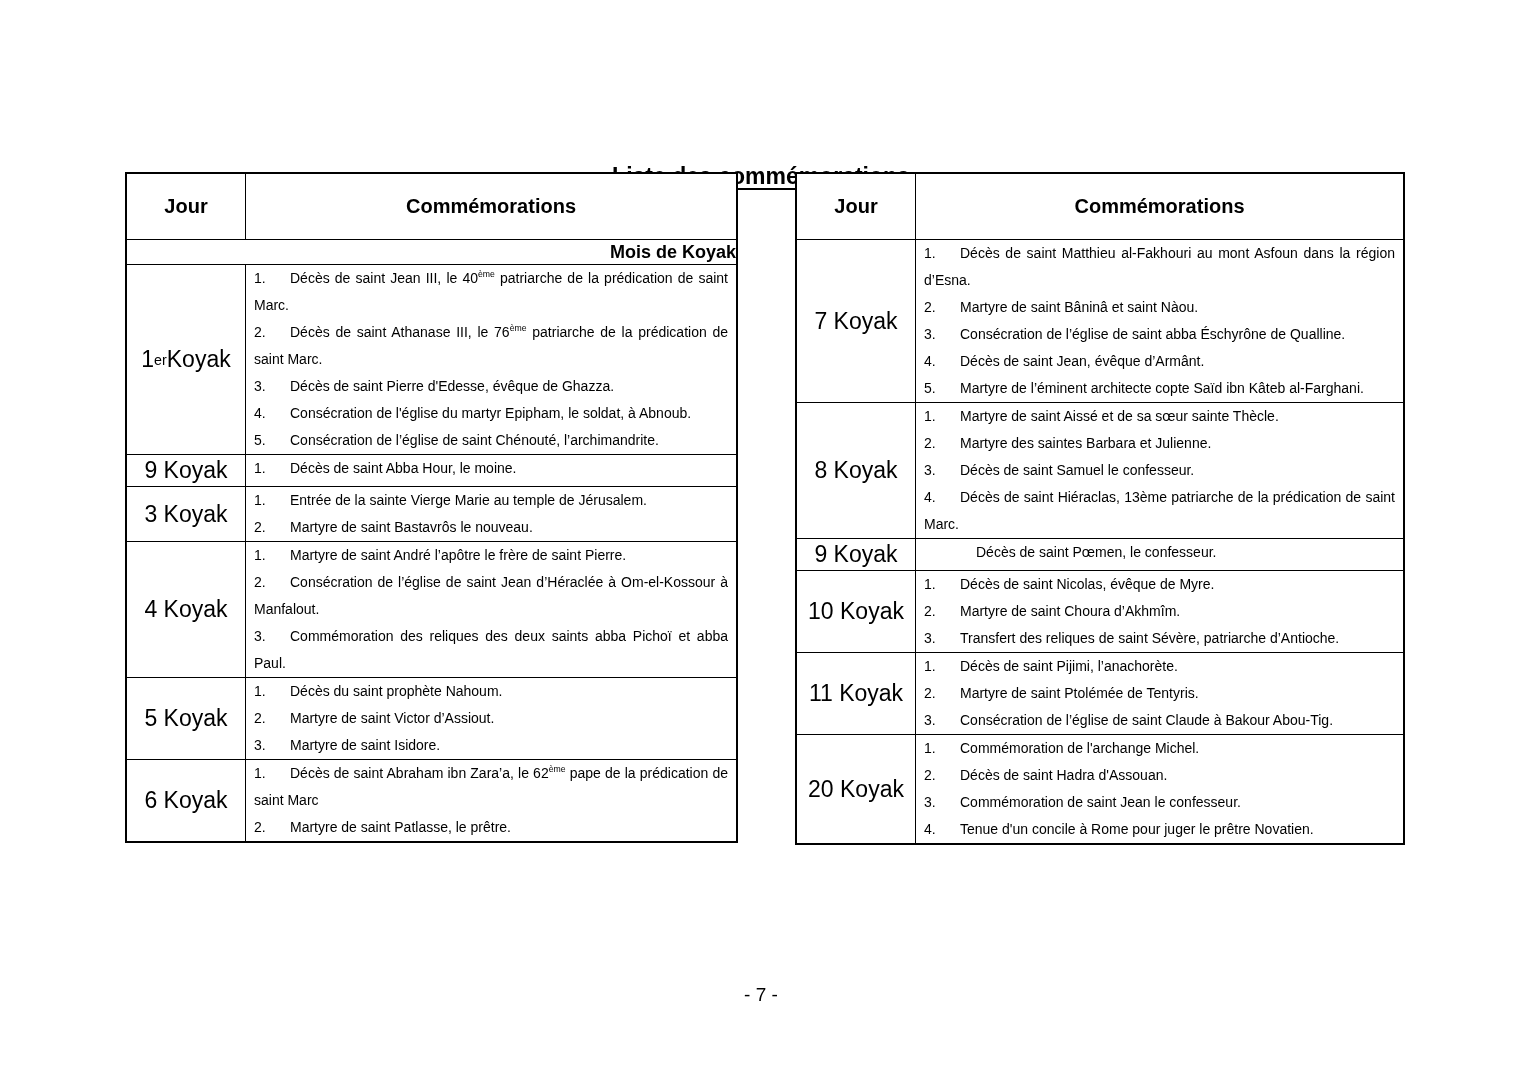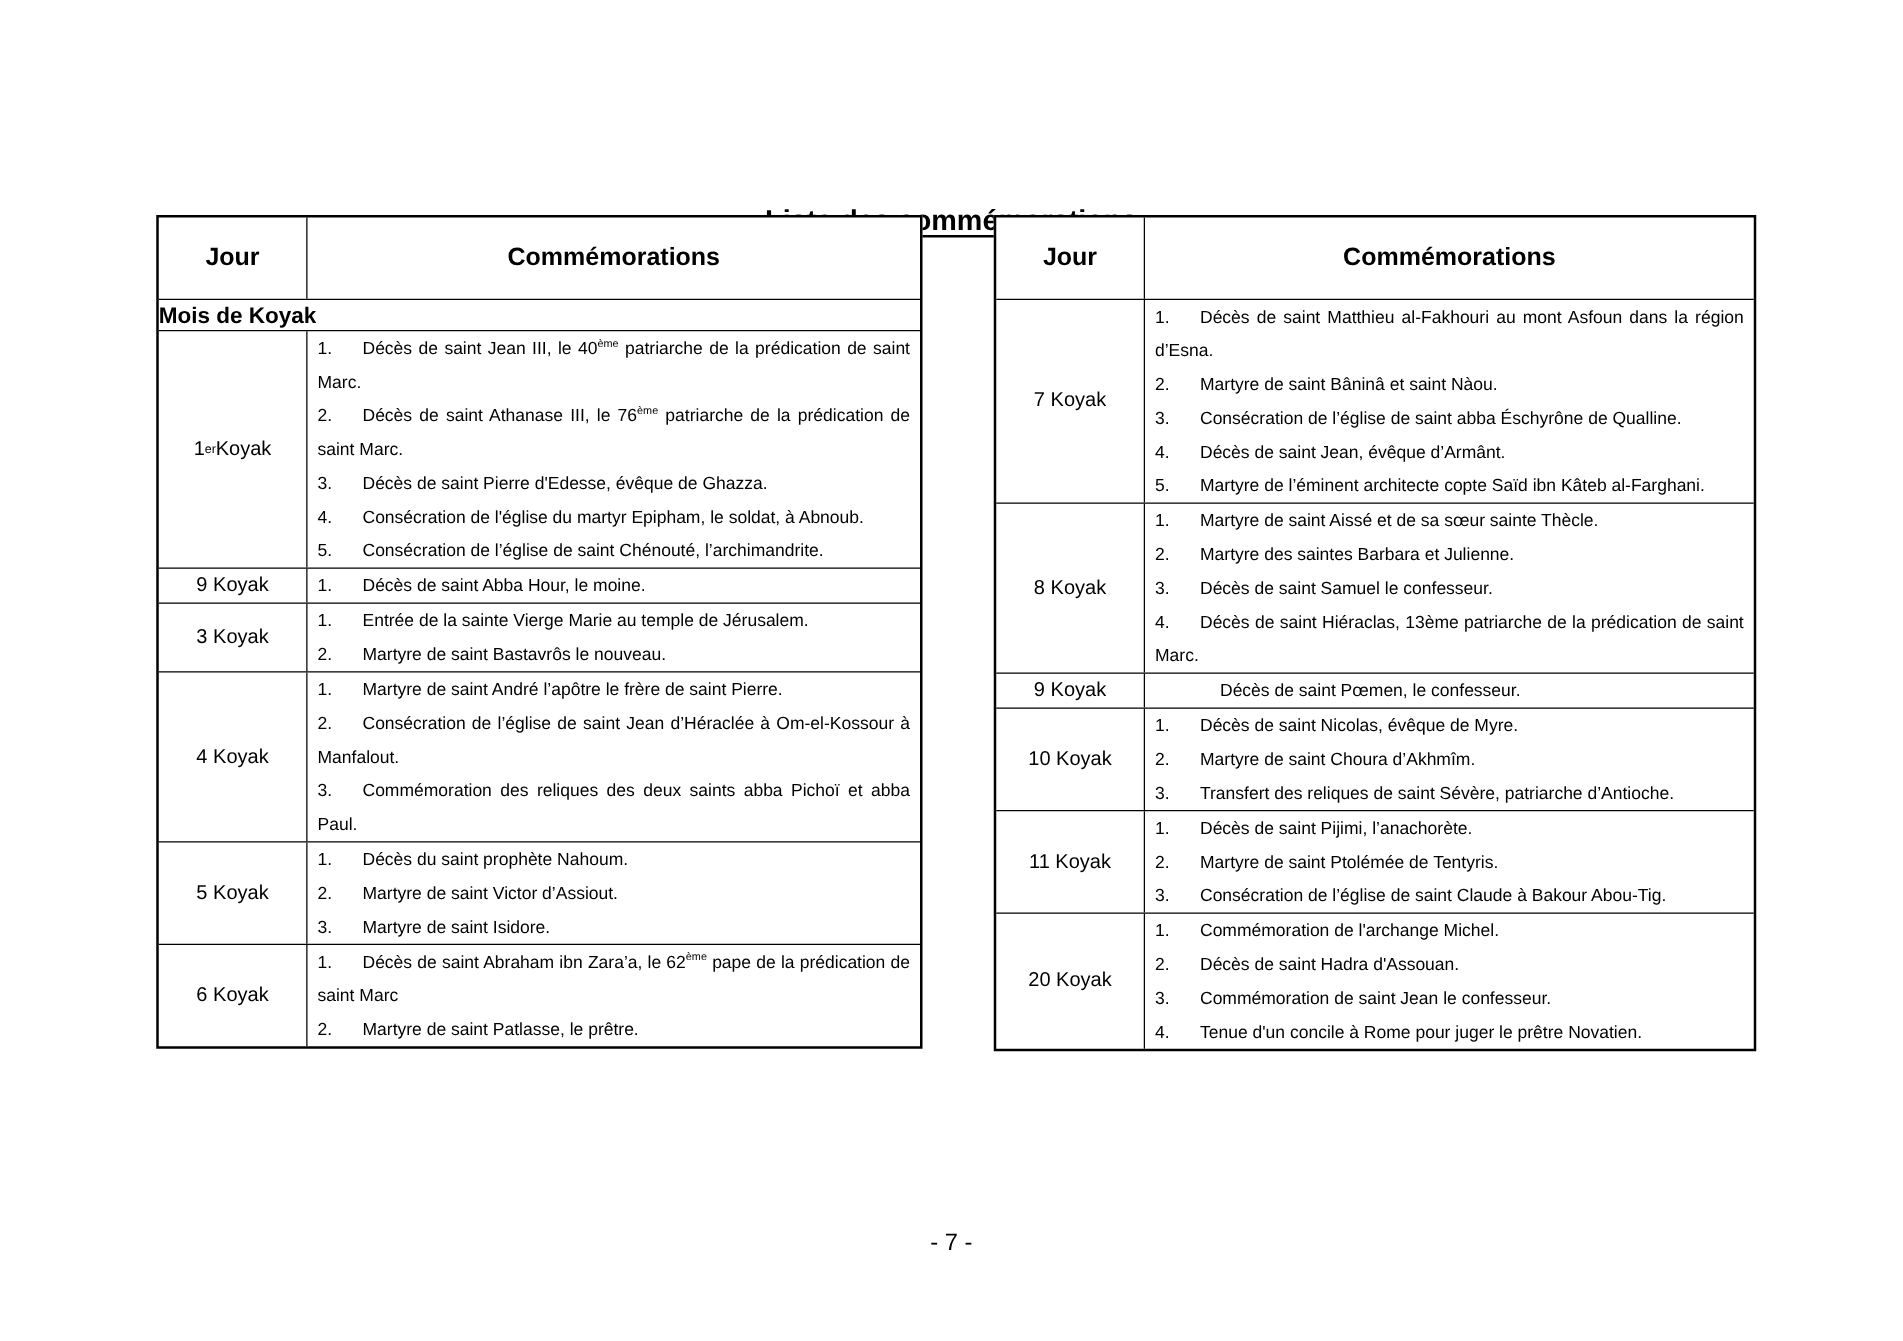--- a/index.html
+++ b/index.html
@@ -37,21 +37,21 @@
   .row { display: flex; border-top: 1px solid #000000; }
   .row:first-child { border-top: none; }
 
   .day-cell {
     flex: 0 0 119px;
     width: 119px;
     border-right: 1px solid #000000;
     display: flex;
     align-items: center;
     justify-content: center;
-    font-size: 16px;
+    font-size: 23px;
     padding: 2px 2px;
     text-align: center;
   }
   .content-cell {
     flex: 1 1 auto;
     min-width: 0;
     padding: 0 8px;
     font-size: 14px;
     line-height: 27px;
   }
@@ -66,21 +66,21 @@
     font-size: 20px;
     line-height: 29px;
     text-align: center;
     padding: 18px 0;
   }
   .banner-row {
     border-top: 1px solid #000000;
     font-weight: bold;
     font-size: 18px;
     line-height: 24px;
-    text-align: left;
+    text-align: right;
   }
   .item { text-align: justify; }
   .item .num { display: inline-block; width: 36px; }
   .item.single { text-align: left; padding-left: 52px; }
   sup { font-size: 0.62em; line-height: 0; vertical-align: super; }
   .footer {
     position: absolute;
     top: 984px;
     left: 0;
     width: 100%;

